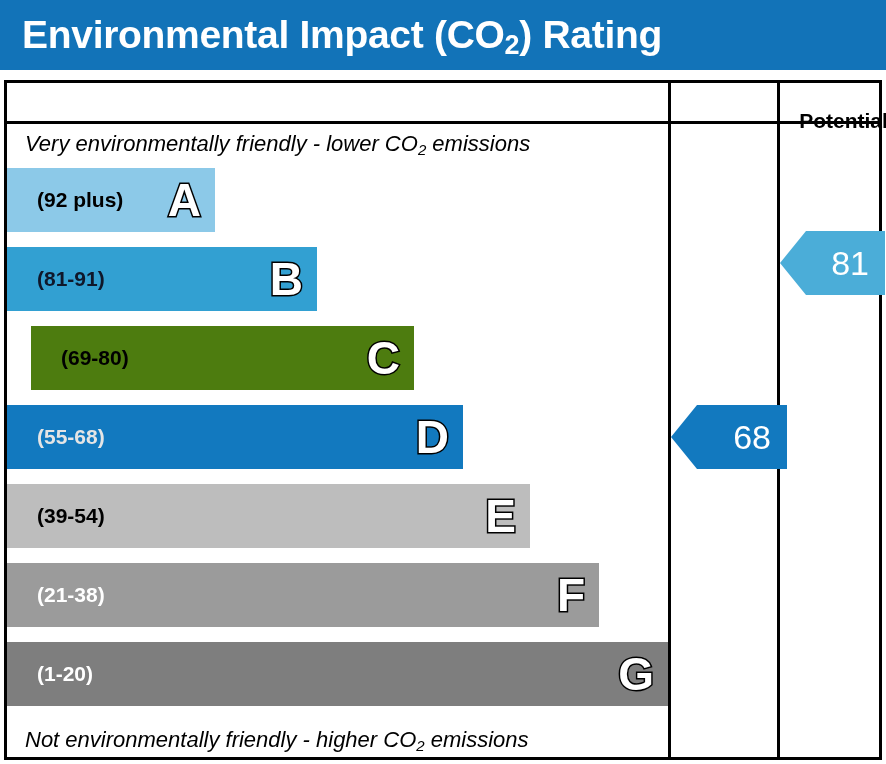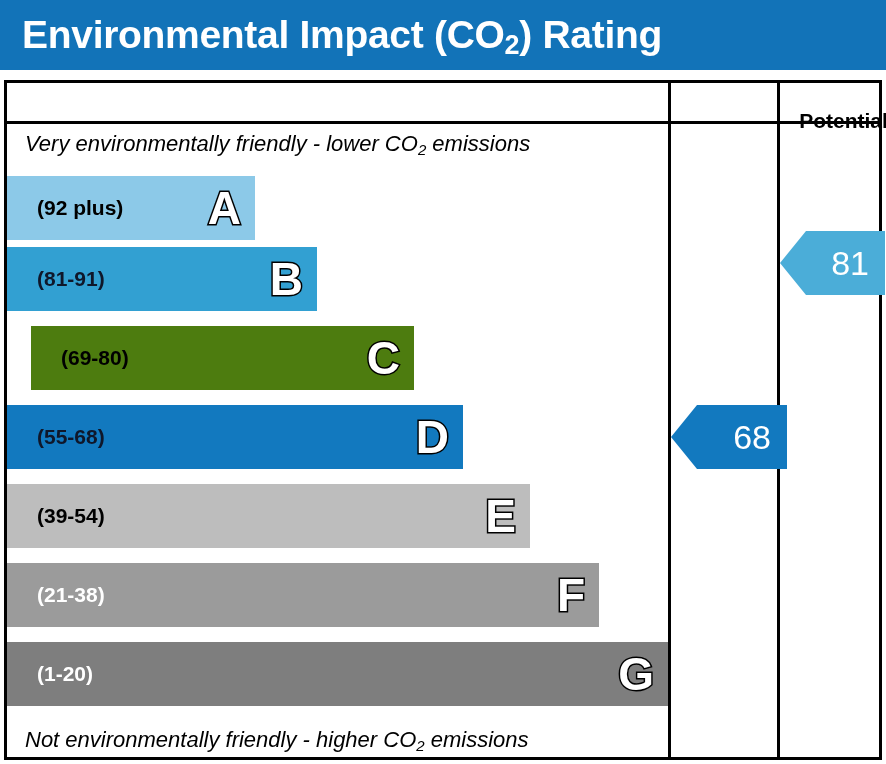--- a/index.html
+++ b/index.html
@@ -109,34 +109,34 @@
     <div class="col-div c2" style="height:41px"></div>
     <div class="body-div c1"></div>
     <div class="body-div c2"></div>
 
     <div class="hdr-cell potential">Potential</div>
 
     <div class="bands">
 
       <div class="caption top"><span>Very environmentally friendly - lower CO</span><sub>2</sub><span> emissions</span></div>
 
-      <div class="band" id="band-0" style="top: 52px; width: 248px; background: rgb(140, 201, 232);">
+      <div class="band" id="band-0" style="top: 44px; width: 208px; background: rgb(140, 201, 232);">
         <span class="range" style="color: rgb(0, 0, 0);">(92 plus)</span>
         <span class="letter">A</span>
       </div>
       <div class="band" id="band-1" style="top: 123px; width: 310px; background: rgb(50, 160, 210);">
         <span class="range" style="color: #0f172a;">(81-91)</span>
         <span class="letter">B</span>
       </div>
       <div class="band" id="band-2" style="top: 202px; width: 383px; background: #4d7c0f; margin-left: 24px;">
         <span class="range" style="color: rgb(0, 0, 0);">(69-80)</span>
         <span class="letter">C</span>
       </div>
       <div class="band" id="band-3" style="top: 281px; width: 456px; background: rgb(18, 121, 191);">
-        <span class="range" style="color: #0f172a;">(55-68)</span>
+        <span class="range" style="color: #e5e5e5;">(55-68)</span>
         <span class="letter">D</span>
       </div>
       <div class="band" id="band-4" style="top: 360px; width: 523px; background: rgb(189, 189, 189);">
         <span class="range" style="color: rgb(0, 0, 0);">(39-54)</span>
         <span class="letter">E</span>
       </div>
       <div class="band" id="band-5" style="top: 439px; width: 592px; background: rgb(155, 155, 155);">
         <span class="range" style="color: rgb(255, 255, 255);">(21-38)</span>
         <span class="letter">F</span>
       </div>

